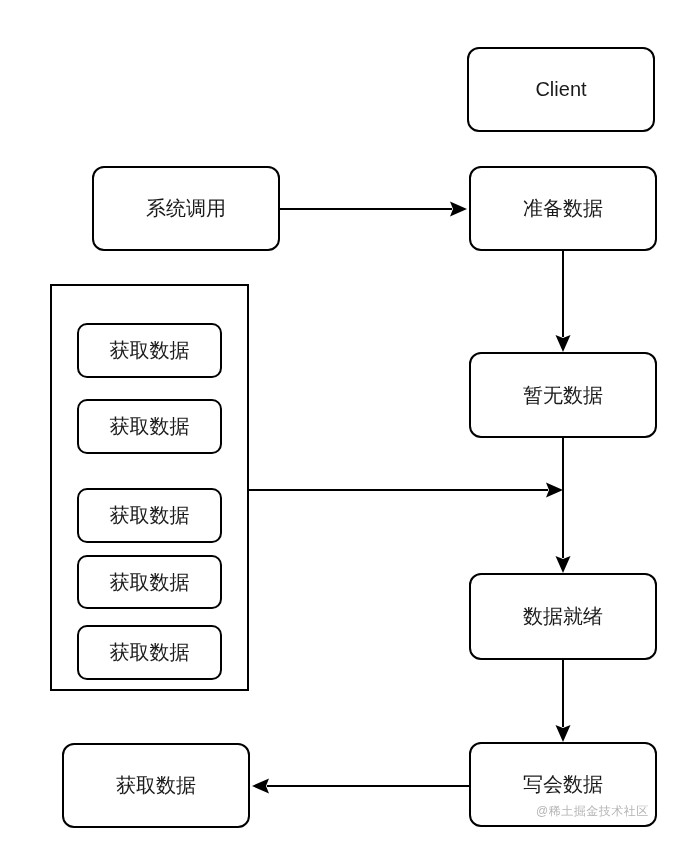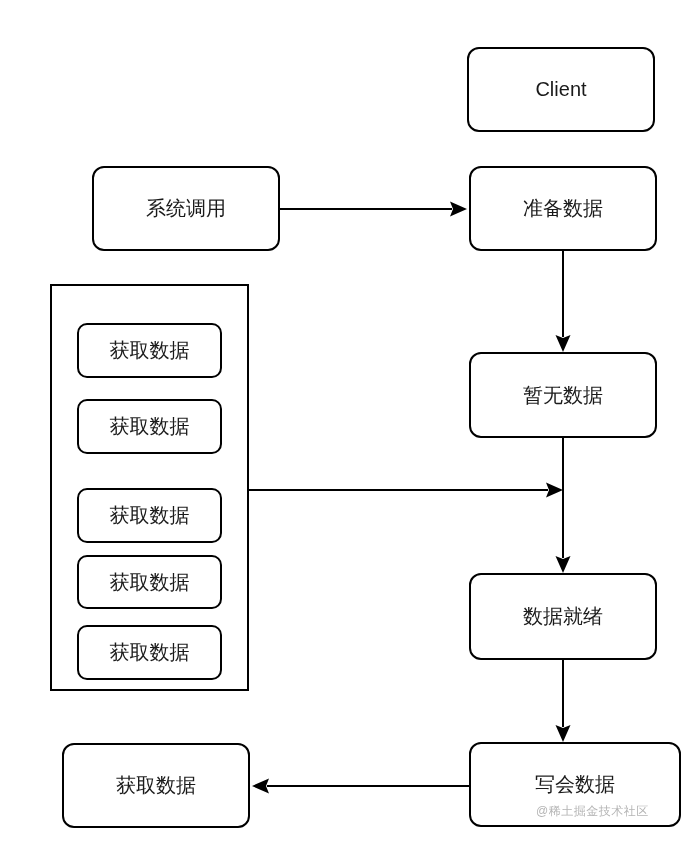--- a/index.html
+++ b/index.html
@@ -99,21 +99,21 @@
   <div class="node" style="left:467px; top:47px; width:188px; height:85px;">Client</div>
 
   <div class="node" style="left:54px; top:166px; width:188px; height:85px;margin-left:38px;">系统调用</div>
 
   <div class="node" style="left:469px; top:166px; width:188px; height:85px;">准备数据</div>
 
   <div class="node" style="left:469px; top:352px; width:188px; height:86px;">暂无数据</div>
 
   <div class="node" style="left:469px; top:573px; width:188px; height:87px;">数据就绪</div>
 
-  <div class="node" style="left:469px; top:742px; width:212px; height:85px;">写会数据</div>
+  <div class="node" style="left:469px; top:742px; width:188px; height:85px;">写会数据</div>
 
   <div class="group-box" style="left:50px; top:284px; width:199px; height:407px;"></div>
 
   <div class="node small" style="left:77px; top:323px; width:145px; height:55px;">获取数据</div>
 
   <div class="node small" style="left:77px; top:399px; width:145px; height:55px;">获取数据</div>
 
   <div class="node small" style="left:77px; top:488px; width:145px; height:55px;">获取数据</div>
 
   <div class="node small" style="left:77px; top:555px; width:145px; height:54px;">获取数据</div>

